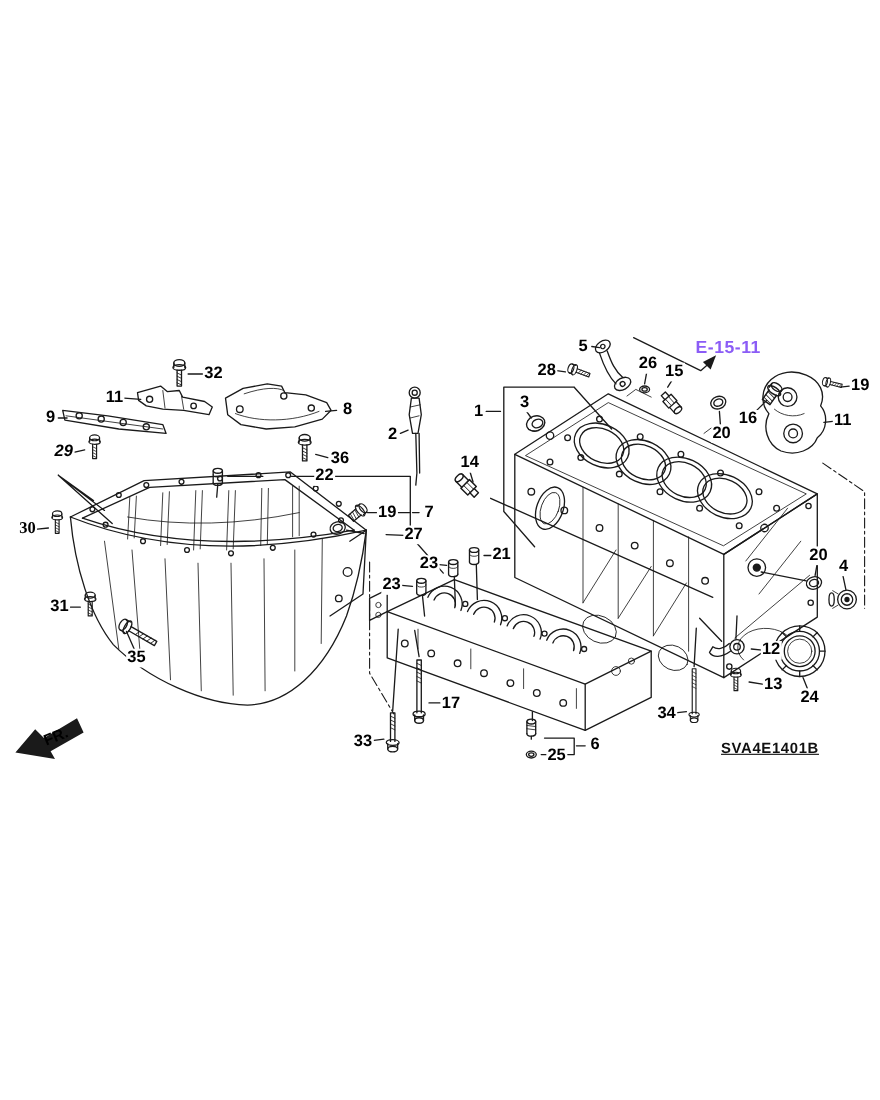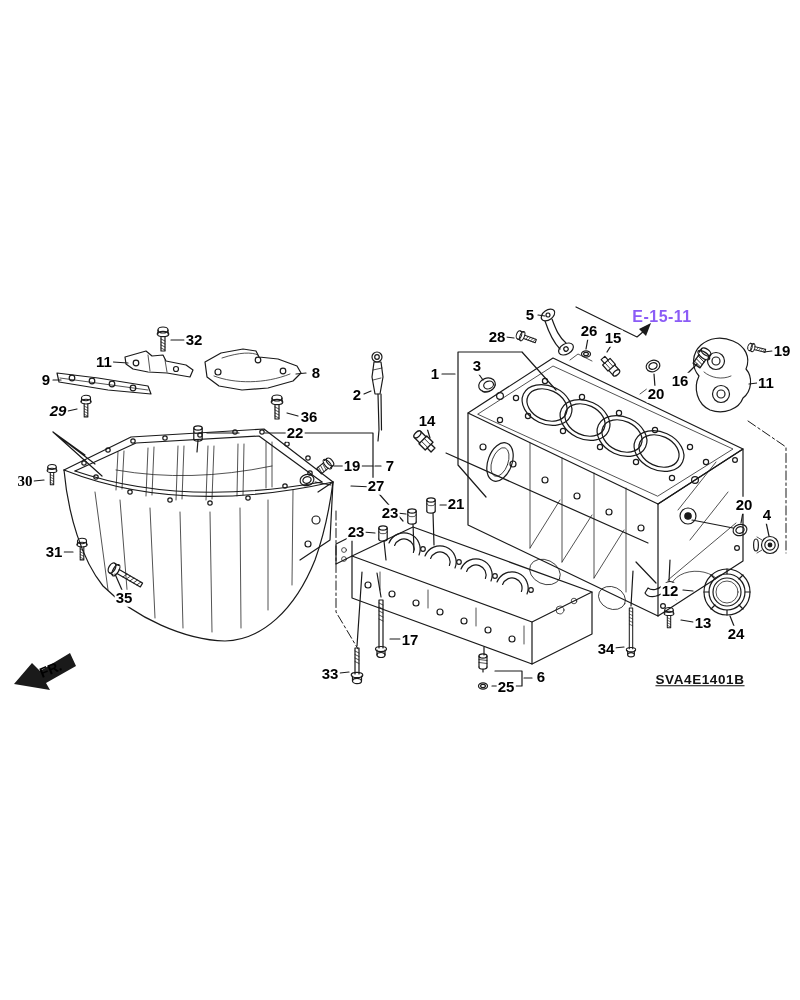--- a/index.html
+++ b/index.html
@@ -424,21 +424,21 @@
       <div class="callout" style="left: 613px; top: 338px;">15</div>
       <div class="callout" style="left: 782px; top: 351px;">19</div>
       <div class="callout" style="left: 477px; top: 366px;">3</div>
       <div class="callout" style="left: 435px; top: 374px;">1</div>
       <div class="callout" style="left: 680px; top: 381px;">16</div>
       <div class="callout" style="left: 656px; top: 394px;">20</div>
       <div class="callout" style="left: 766px; top: 383px;">11</div>
       <div class="callout" style="left: 427px; top: 421px;">14</div>
       <div class="callout" style="left: 744px; top: 505px;">20</div>
       <div class="callout" style="left: 767px; top: 515px;">4</div>
-      <div class="callout" style="left: 670px; top: 591px;">12</div>
+      <div class="callout" style="left: 701px; top: 591px;">12</div>
       <div class="callout" style="left: 703px; top: 623px;">13</div>
       <div class="callout" style="left: 736px; top: 634px;">24</div>
       <div class="callout" style="left: 606px; top: 649px;">34</div>
     </div>
 
 <div class="reflabel" style="left:662px;top:317px;">E-15-11</div>
 
 <div class="codelabel" style="left:700px;top:680px;text-decoration:underline;">SVA4E1401B</div>
 
 </div>

